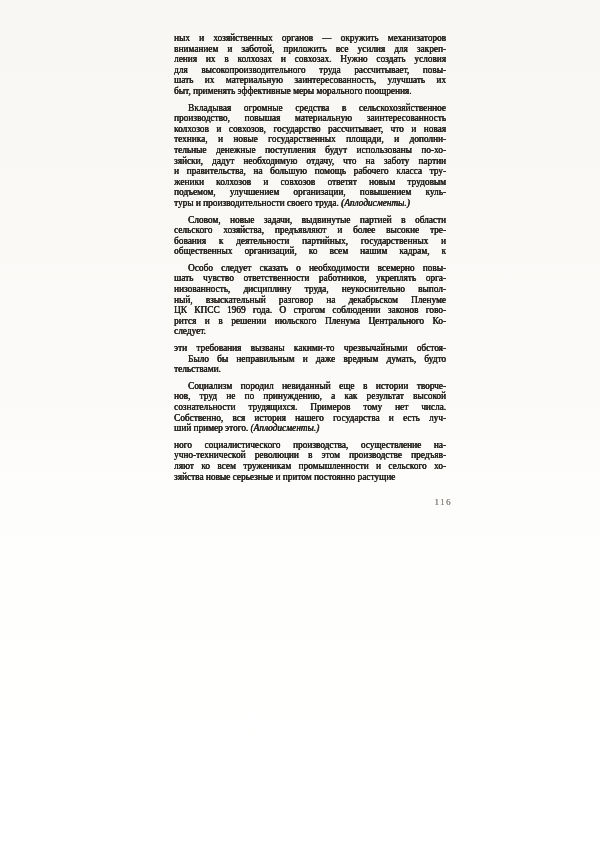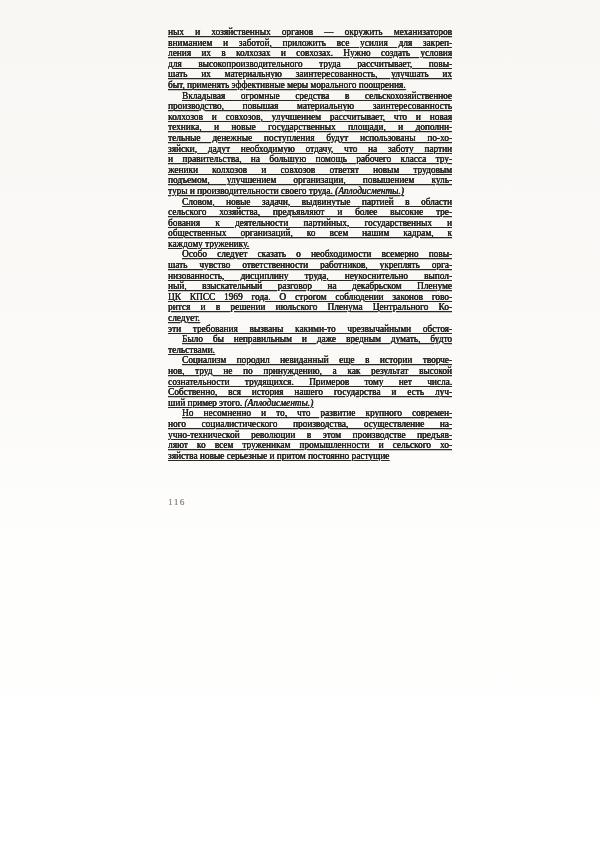--- a/index.html
+++ b/index.html
@@ -24,22 +24,21 @@
     left: 168px;
     top: 27px;
     width: 284px;
     font-size: 9.3px;
     line-height: 10.6px;
     color: #2b2823;
     
     text-shadow: 0.35px 0 0 currentColor, 0 0.25px 0 currentColor;
   }
   .paragraph {
-    margin: 0;
-    text-decoration: underline;
+    margin: 6px;
   }
   .line {
     text-align: justify;
     text-align-last: justify;
     overflow: hidden;
     height: 10.6px;
   }
   .line.indent {
     padding-left: 14px;
   }
@@ -47,21 +46,21 @@
     text-align-last: left;
   }
   .line i {
     font-style: italic;
   }
   .page-number {
     position: absolute;
     left: 168px;
     top: 497px;
     width: 284px;
-    text-align: left;
+    text-align: right;
     font-size: 9px;
     letter-spacing: 1.5px;
     color: #8d8a83;
     text-shadow: 0.3px 0 0 currentColor;
   }
 </style>
 </head>
 <body>
 
 <div class="scan-page">
@@ -70,35 +69,34 @@
         <div class="line">ных и хозяйственных органов — окружить механизаторов</div>
         <div class="line">вниманием и заботой, приложить все усилия для закреп-</div>
         <div class="line">ления их в колхозах и совхозах. Нужно создать условия</div>
         <div class="line">для высокопроизводительного труда рассчитывает, повы-</div>
         <div class="line">шать их материальную заинтересованность, улучшать их</div>
         <div class="line last">быт, применять эффективные меры морального поощрения.</div>
       </div>
       <div class="paragraph">
         <div class="line indent">Вкладывая огромные средства в сельскохозяйственное</div>
         <div class="line">производство, повышая материальную заинтересованность</div>
-        <div class="line">колхозов и совхозов, улучшением рассчитывает, что и новая</div>
+        <div class="line">колхозов и совхозов, государство рассчитывает, что и новая</div>
         <div class="line">техника, и новые государственных площади, и дополни-</div>
         <div class="line">тельные денежные поступления будут использованы по-хо-</div>
         <div class="line">зяйски, дадут необходимую отдачу, что на заботу партии</div>
         <div class="line">и правительства, на большую помощь рабочего класса тру-</div>
         <div class="line">женики колхозов и совхозов ответят новым трудовым</div>
         <div class="line">подъемом, улучшением организации, повышением куль-</div>
         <div class="line last">туры и производительности своего труда. <i>(Аплодисменты.)</i></div>
       </div>
       <div class="paragraph">
         <div class="line indent">Словом, новые задачи, выдвинутые партией в области</div>
         <div class="line">сельского хозяйства, предъявляют и более высокие тре-</div>
         <div class="line">бования к деятельности партийных, государственных и</div>
         <div class="line">общественных организаций, ко всем нашим кадрам, к</div>
-        <div class="line last">каждому труженику.</div>
       </div>
       <div class="paragraph">
         <div class="line indent">Особо следует сказать о необходимости всемерно повы-</div>
         <div class="line">шать чувство ответственности работников, укреплять орга-</div>
         <div class="line">низованность, дисциплину труда, неукоснительно выпол-</div>
         <div class="line">ный, взыскательный разговор на декабрьском Пленуме</div>
         <div class="line">ЦК КПСС 1969 года. О строгом соблюдении законов гово-</div>
         <div class="line">рится и в решении июльского Пленума Центрального Ко-</div>
         <div class="line last">следует.</div>
       </div>
@@ -108,21 +106,20 @@
         <div class="line last">тельствами.</div>
       </div>
       <div class="paragraph">
         <div class="line indent">Социализм породил невиданный еще в истории творче-</div>
         <div class="line">нов, труд не по принуждению, а как результат высокой</div>
         <div class="line">сознательности трудящихся. Примеров тому нет числа.</div>
         <div class="line">Собственно, вся история нашего государства и есть луч-</div>
         <div class="line last">ший пример этого. <i>(Аплодисменты.)</i></div>
       </div>
       <div class="paragraph">
-        <div class="line indent">Но несомненно и то, что развитие крупного современ-</div>
         <div class="line">ного социалистического производства, осуществление на-</div>
         <div class="line">учно-технической революции в этом производстве предъяв-</div>
         <div class="line">ляют ко всем труженикам промышленности и сельского хо-</div>
         <div class="line last">зяйства новые серьезные и притом постоянно растущие</div>
       </div>
     </div>
   <div class="page-number">116</div>
 </div>
 
 </body></html>

